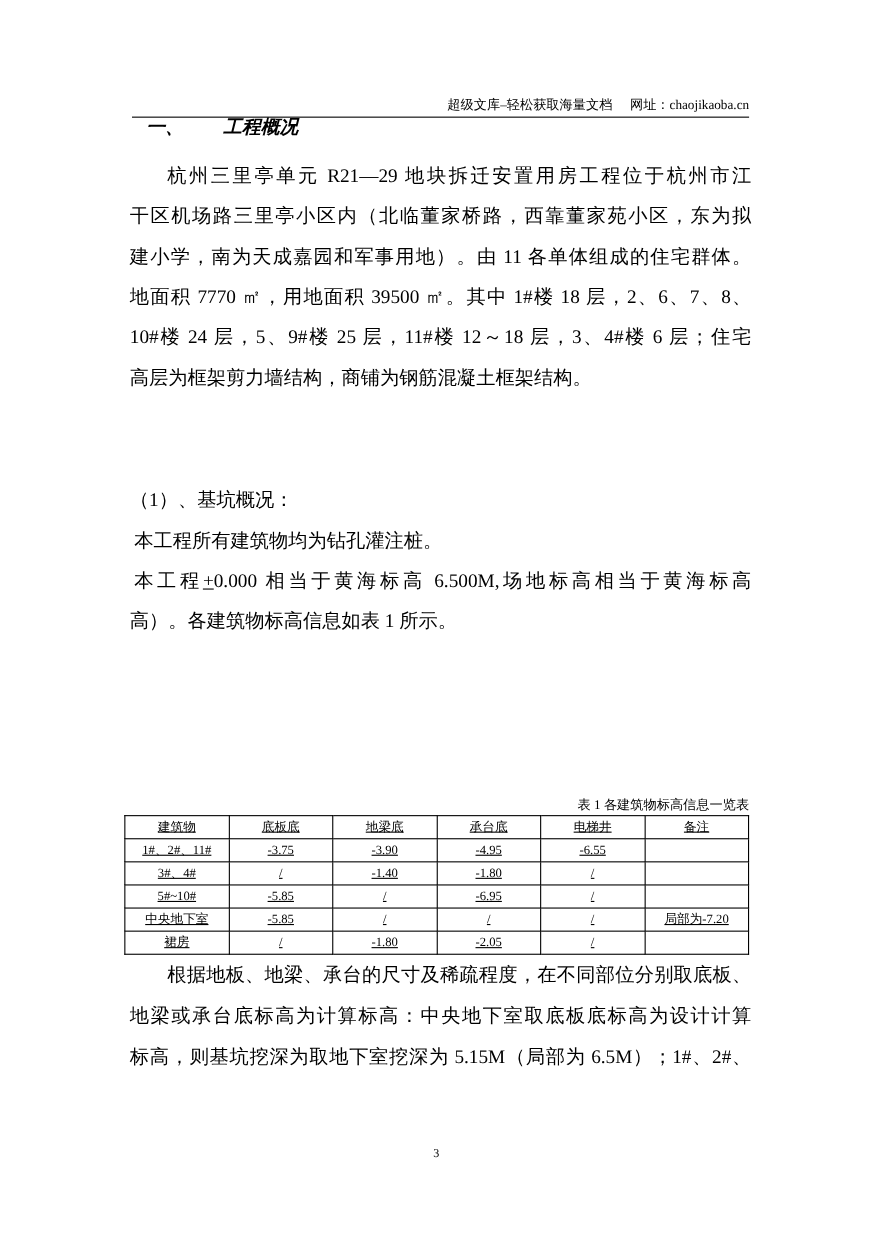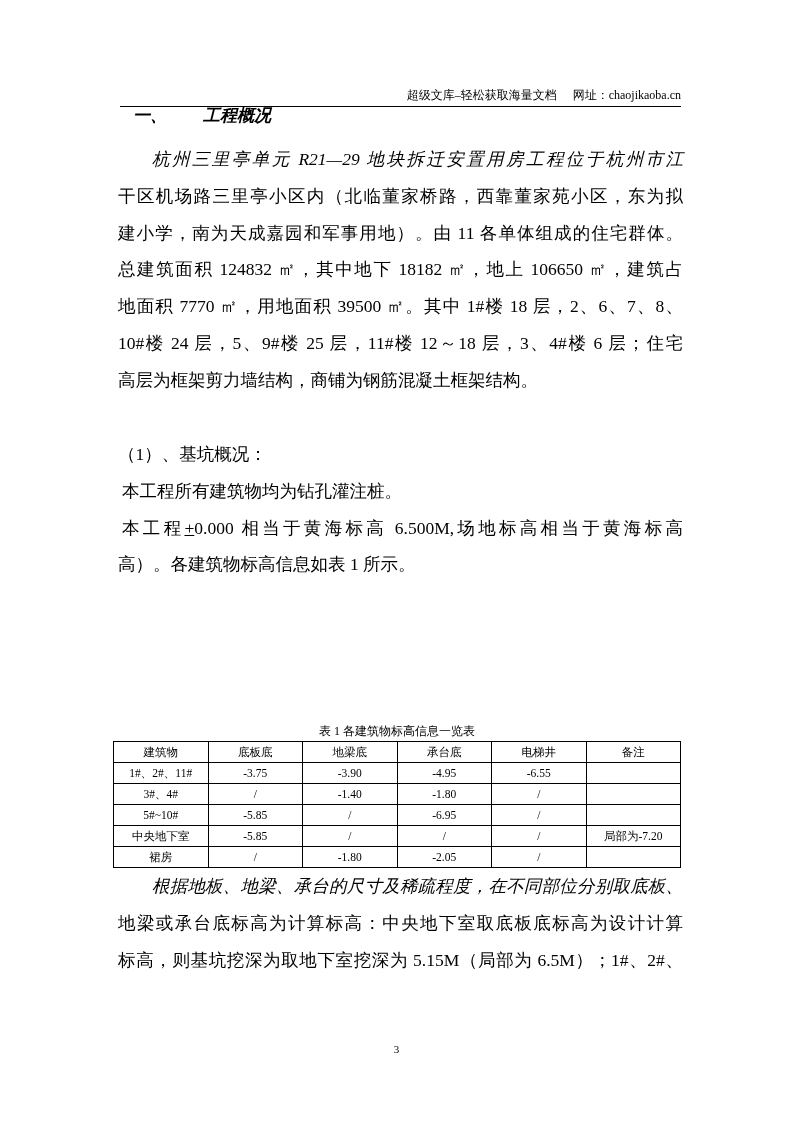--- a/index.html
+++ b/index.html
@@ -48,49 +48,50 @@
       line-height: 36.8px;
       text-align: justify;
     }
     .line {
       display: block;
       white-space: nowrap;
       text-align-last: justify;
       height: 36.8px;
     }
     .line.last { text-align-last: left; }
-    .indent { padding-left: 34px; font-style: italic; }
+    .indent { padding-left: 34px; }
     .indent-small { padding-left: 4px; }
     .underline { text-decoration: underline; }
     .table-caption {
       position: absolute;
       left: 113px;
       top: 723px;
       width: 568px;
-      text-align: center;
+      text-align: right;
       font-size: 12px;
       line-height: 16px;
     }
     table.elev {
       position: absolute;
       left: 113px;
       top: 741px;
       width: 568px;
       border-collapse: collapse;
       font-size: 11.5px;
       table-layout: fixed;
     }
     table.elev th, table.elev td {
       border: 1px solid #000;
       height: 20px;
       padding: 0;
       text-align: center;
       font-weight: normal;
       line-height: 20px;
       white-space: nowrap;
+      text-decoration: underline;
     }
     .page-number {
       position: absolute;
       left: 0;
       width: 793px;
       top: 1042px;
       text-align: center;
       font-size: 11px;
       line-height: 14px;
     }
@@ -103,21 +104,20 @@
 </div>
 
 <div class="heading">
   <span class="num">一、</span><span>工程概况</span>
 </div>
 
 <div class="text-block" style="top: 141px;">
   <span class="line indent">杭州三里亭单元 R21—29 地块拆迁安置用房工程位于杭州市江</span>
   <span class="line">干区机场路三里亭小区内（北临董家桥路，西靠董家苑小区，东为拟</span>
   <span class="line">建小学，南为天成嘉园和军事用地）。由 11 各单体组成的住宅群体。</span>
-  <span class="line">总建筑面积 124832 ㎡，其中地下 18182 ㎡，地上 106650 ㎡，建筑占</span>
   <span class="line">地面积 7770 ㎡，用地面积 39500 ㎡。其中 1#楼 18 层，2、6、7、8、</span>
   <span class="line">10#楼 24 层，5、9#楼 25 层，11#楼 12～18 层，3、4#楼 6 层；住宅</span>
   <span class="line last">高层为框架剪力墙结构，商铺为钢筋混凝土框架结构。</span>
 </div>
 
 <div class="text-block" style="top: 436px;">
   <span class="line last">（1）、基坑概况：</span>
   <span class="line last indent-small">本工程所有建筑物均为钻孔灌注桩。</span>
   <span class="line indent-small"><span>本工程</span><span class="underline">+</span><span>0.000 相当于黄海标高 6.500M,场地标高相当于黄海标高</span></span>
   <span class="line last">高）。各建筑物标高信息如表 1 所示。</span>

